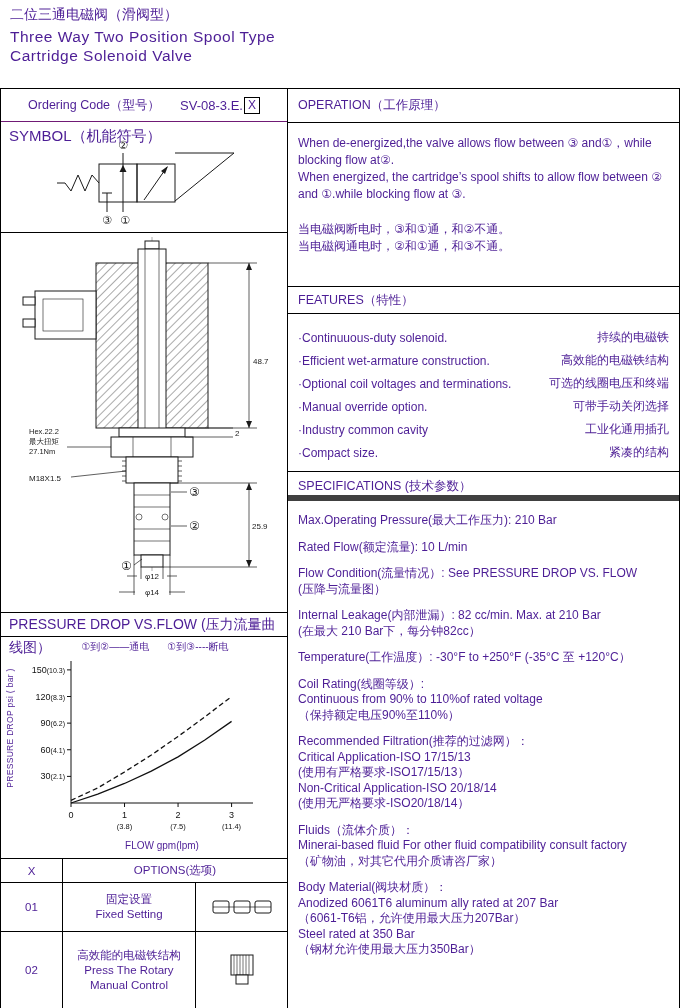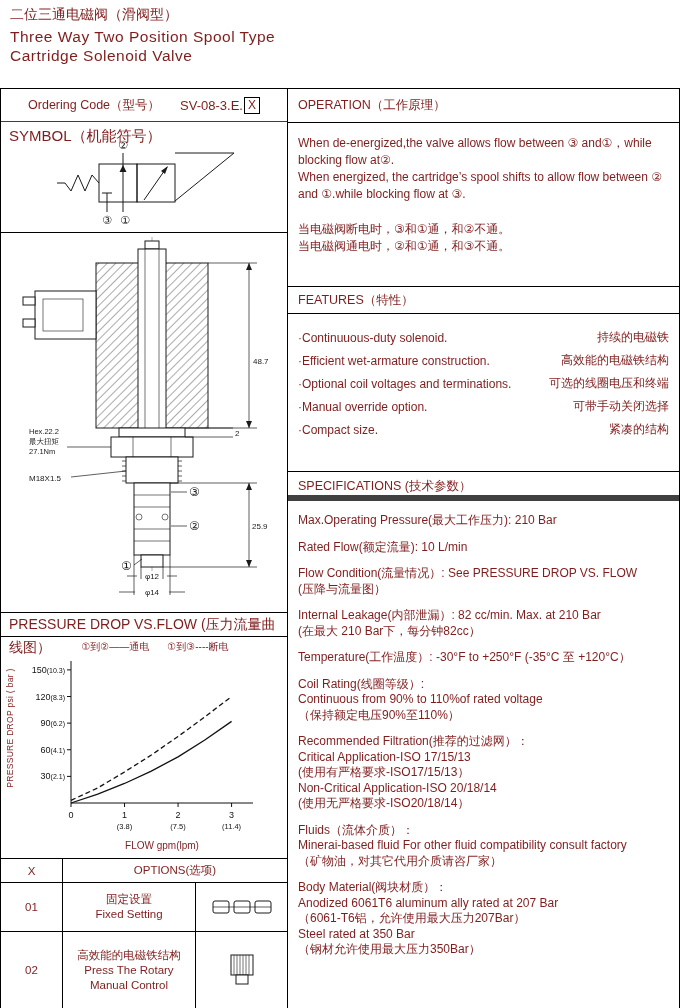--- a/index.html
+++ b/index.html
@@ -1,17 +1,17 @@
 <!DOCTYPE html>
 <html><head>
 <meta charset="utf-8">
 <style>
   * { margin:0; padding:0; box-sizing:border-box; }
   html,body { background:#fff; }
-  #page { position:relative; width:680px; height:1008px; background:#fff; color:#7f1d1d;
+  #page { position:relative; width:680px; height:1008px; background:#fff; color:#4c1d95;
           font-family:"Liberation Sans","DejaVu Sans",sans-serif; overflow:hidden; }
 
   
   .hdr { position:absolute; left:10px; top:6px; }
   .hdr .cn { font-size:14px; margin-bottom:3px; }
   .hdr .en { font-size:15.5px; letter-spacing:.5px; line-height:19px; }
 
   
   .left-col  { position:absolute; left:0; top:88px; width:288px; height:920px;
                border-top:1px solid #000; border-right:1px solid #000; border-left:1px solid #000; }
@@ -280,20 +280,24 @@
       </div>
       <div class="feat-row">
         <span>·Optional coil voltages and terminations.</span>
         <span>可选的线圈电压和终端</span>
       </div>
       <div class="feat-row">
         <span>·Manual override option.</span>
         <span>可带手动关闭选择</span>
       </div>
       <div class="feat-row">
+        <span>·Industry common cavity</span>
+        <span>工业化通用插孔</span>
+      </div>
+      <div class="feat-row">
         <span>·Compact size.</span>
         <span>紧凑的结构</span>
       </div>
     </div>
 
     <div class="spec-hdr">SPECIFICATIONS (技术参数）</div>
     <div class="spec-body">
       <div class="spec-group">
         <div>Max.Operating Pressure(最大工作压力): 210 Bar</div>
       </div>

